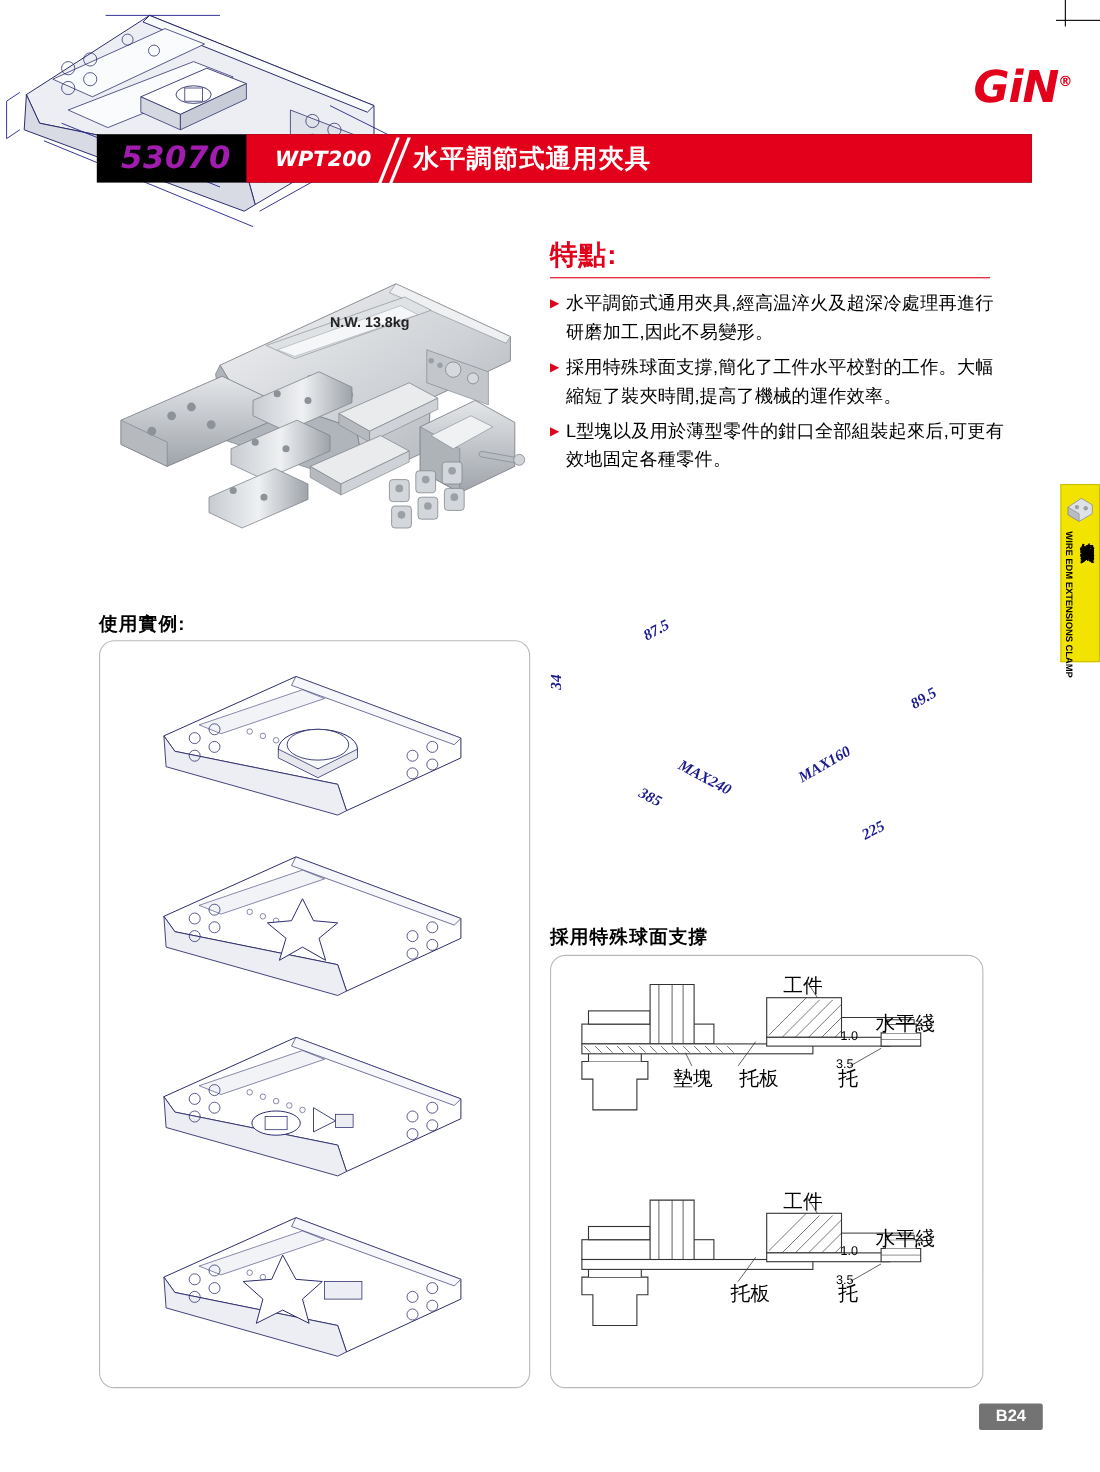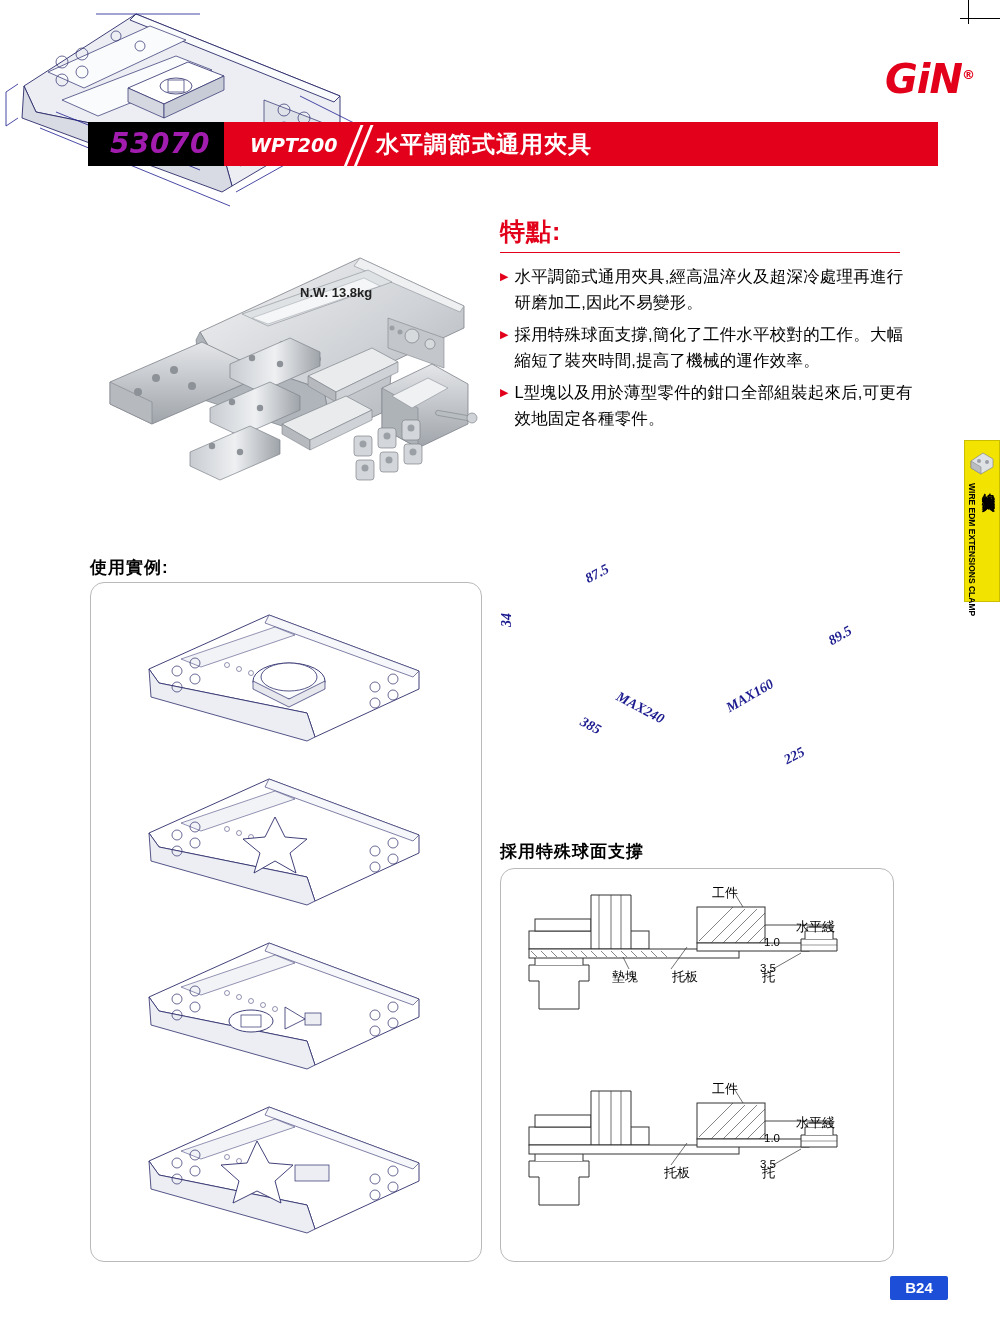--- a/index.html
+++ b/index.html
@@ -291,38 +291,38 @@
   .dim-label {
     position: absolute;
     font-family: "Liberation Serif", serif;
     font-style: italic;
     font-size: 14px;
     color: #1b1b8f;
     font-weight: bold;
   }
   .note-label {
     position: absolute;
-    font-size: 13px;
+    font-size: 18px;
     color: #000;
   }
   .note-num {
     position: absolute;
     font-family: "Liberation Sans", sans-serif;
     font-size: 11.5px;
     color: #000;
   }
 
   
   .pagenum {
     position: absolute;
     right: 52px;
     bottom: 38px;
     width: 58px;
     height: 24px;
-    background: #1d4ed8;
+    background: #737373;
     color: #fff;
     font-weight: bold;
     font-size: 15px;
     text-align: center;
     line-height: 24px;
     border-radius: 2px;
   }
 </style>
 </head>
 <body>

